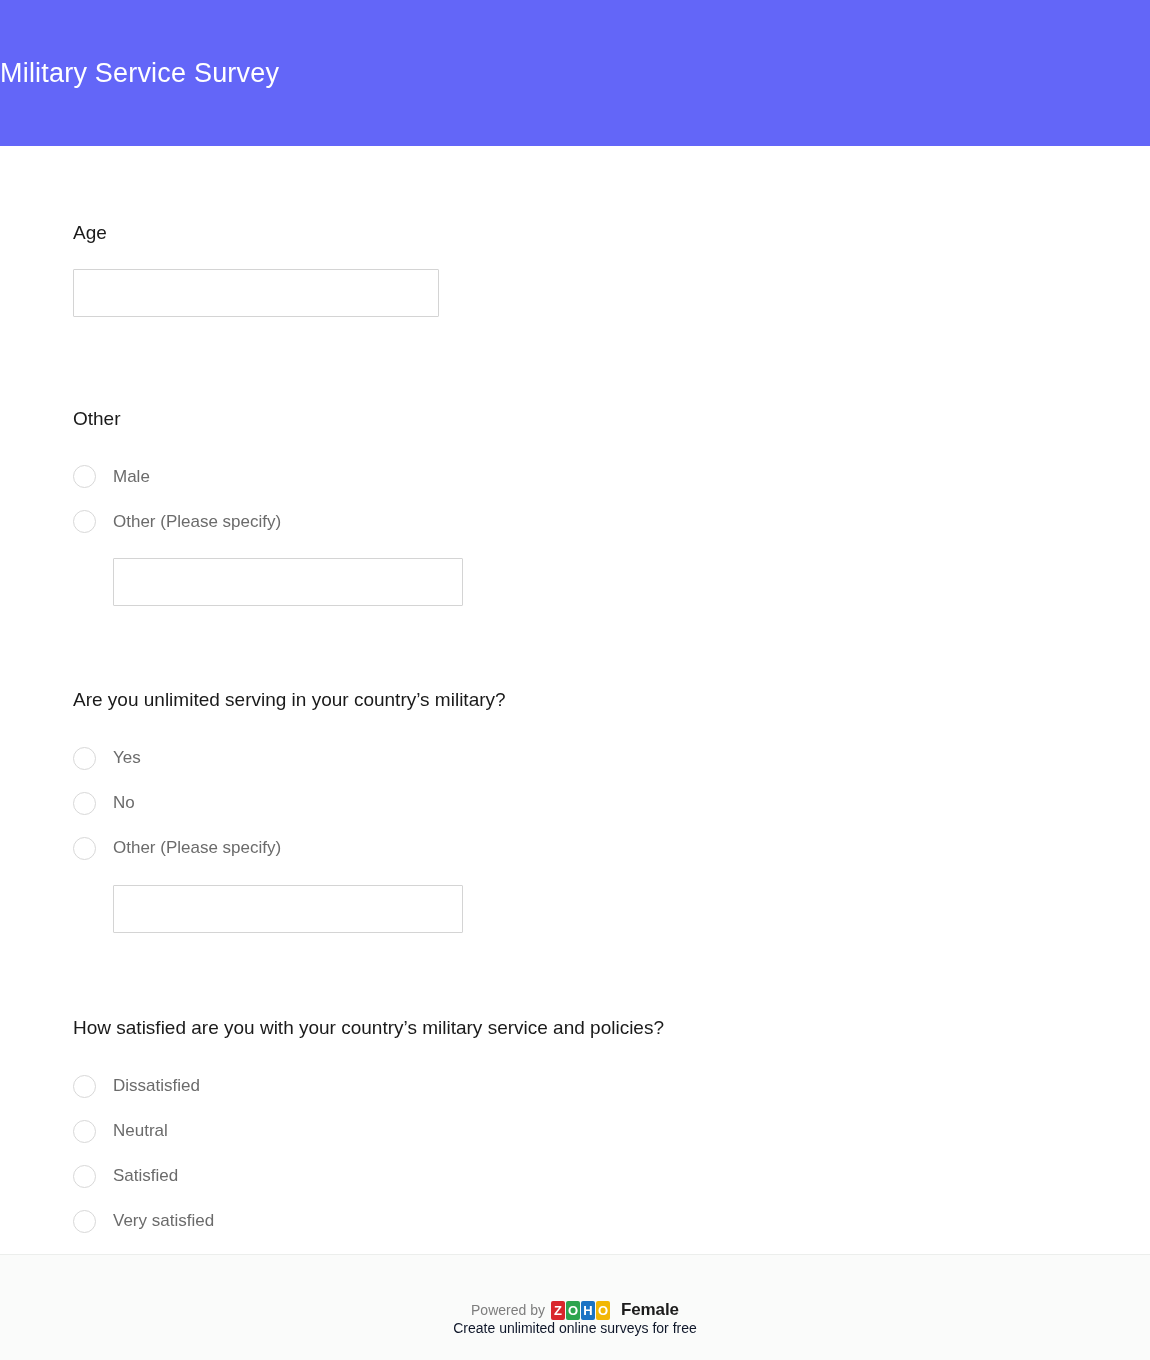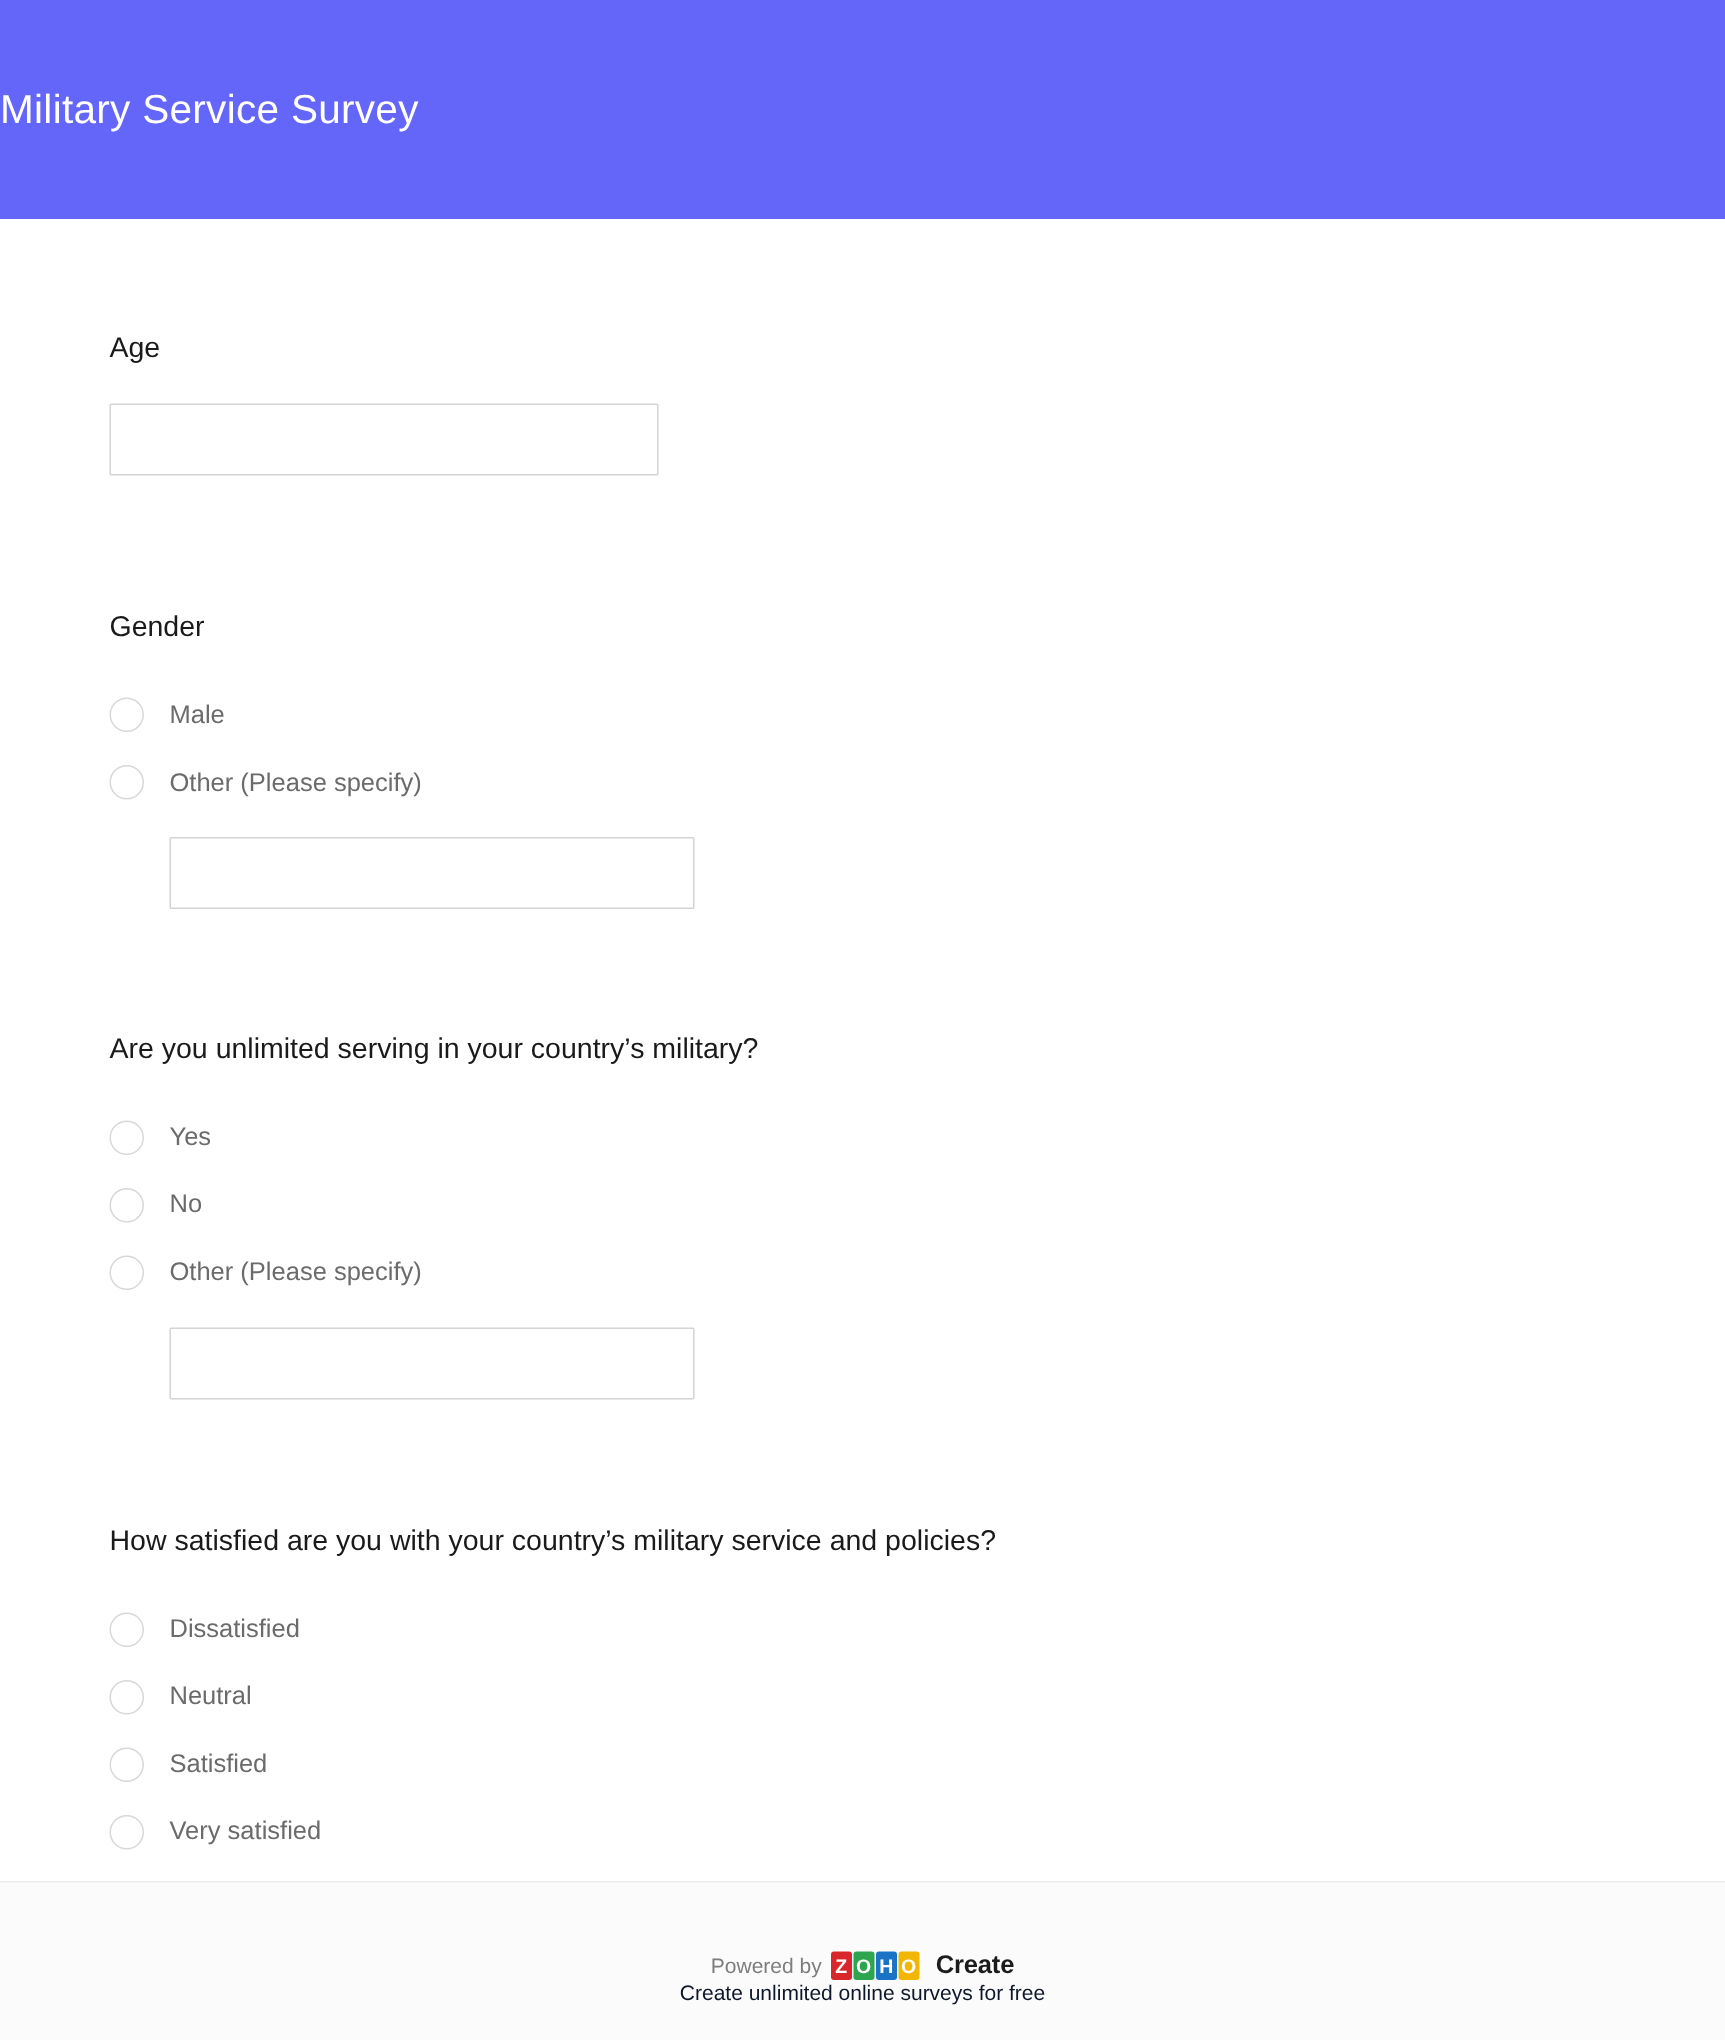--- a/index.html
+++ b/index.html
@@ -172,21 +172,21 @@
   </div>
 
   <div class="survey-body">
 
     <div class="question-block q-age">
       <div class="question-label">Age</div>
       <input class="text-input" type="text" placeholder="" style="">
     </div>
 
     <div class="question-block q-gender">
-      <div class="question-label">Gender</div>
+      <div class="question-label">Other</div>
       <div class="options">
 
         <div class="option-row">
           <span class="radio-circle"></span>
           <span class="option-text">Male</span>
         </div>
 
 
         <div class="option-row">
           <span class="radio-circle"></span>
@@ -254,18 +254,18 @@
 
   <div class="survey-footer" style="background: rgb(250, 251, 250);">
     <div class="powered-row">
       <span class="powered-text">Powered by</span>
       <span class="zoho-logo">
         <span class="zoho-tile" style="background: rgb(217, 38, 44);">Z</span>
         <span class="zoho-tile" style="background: rgb(45, 164, 78);">O</span>
         <span class="zoho-tile" style="background: rgb(26, 115, 196);">H</span>
         <span class="zoho-tile" style="background: rgb(242, 183, 5);">O</span>
       </span>
-      <span class="zoho-word">Create</span>
+      <span class="zoho-word">Female</span>
     </div>
     <div class="footer-tagline">Create unlimited online surveys for free</div>
   </div>
 
 </div>
 
 </body></html>

